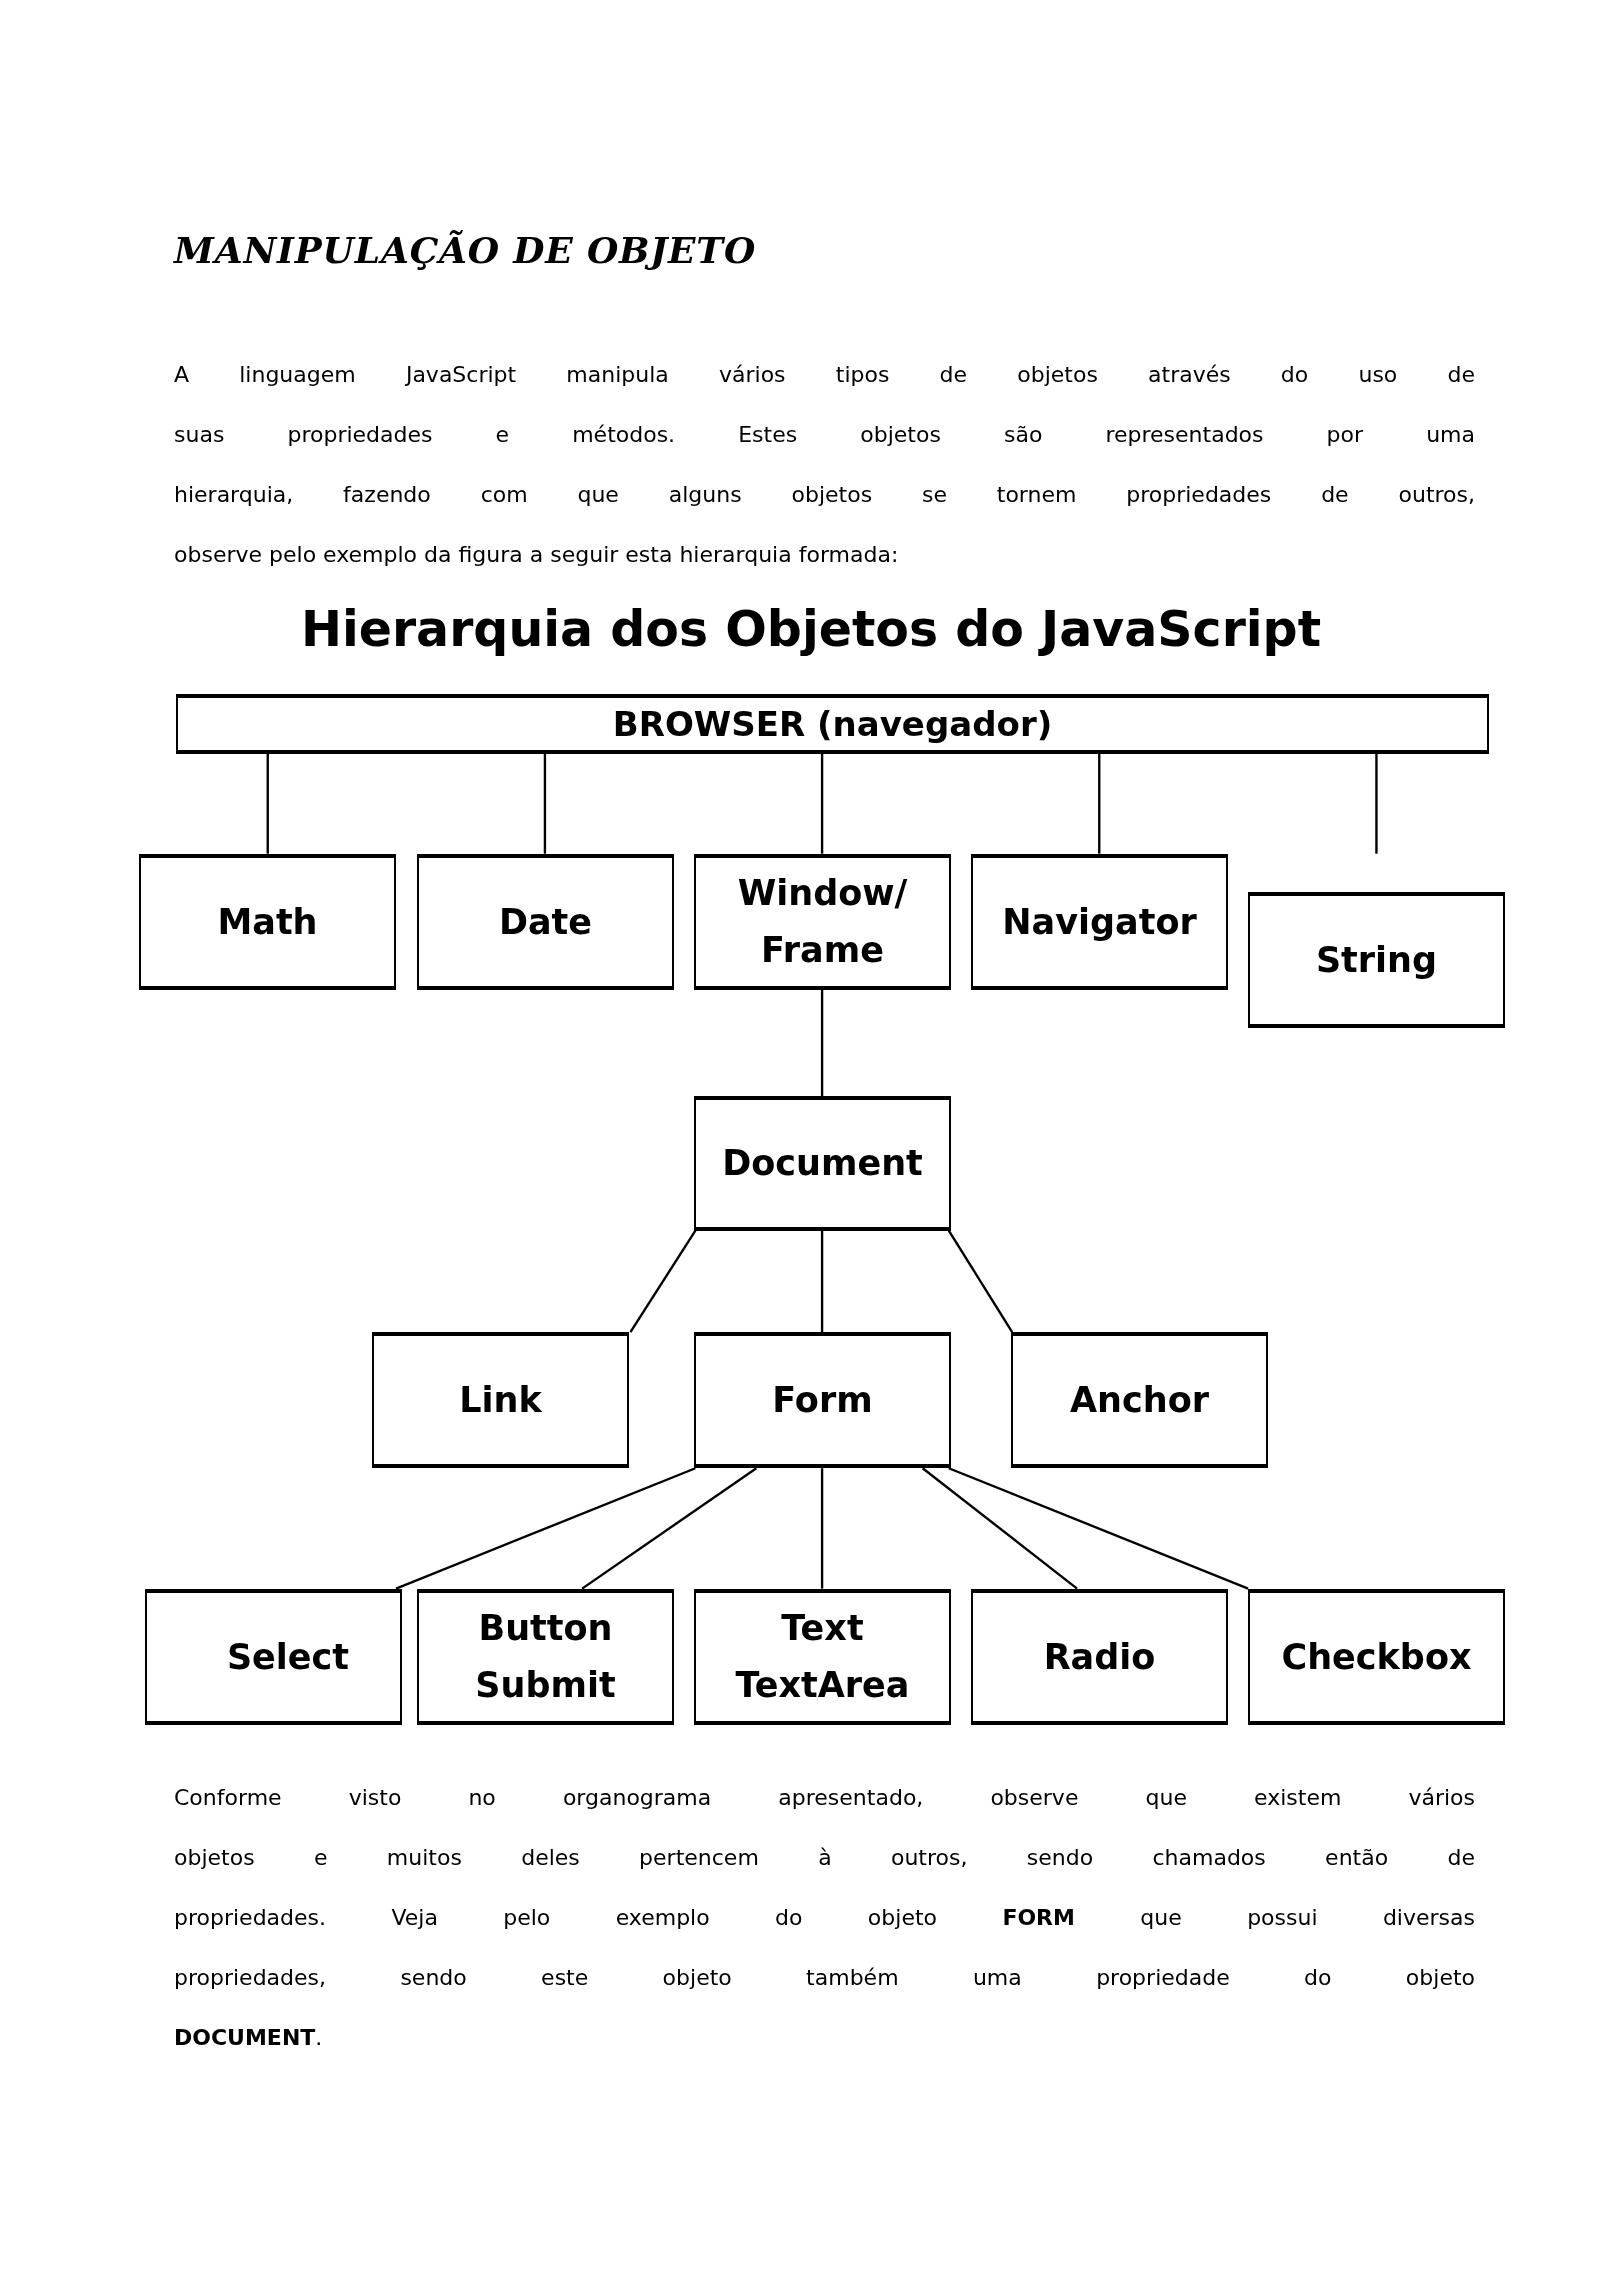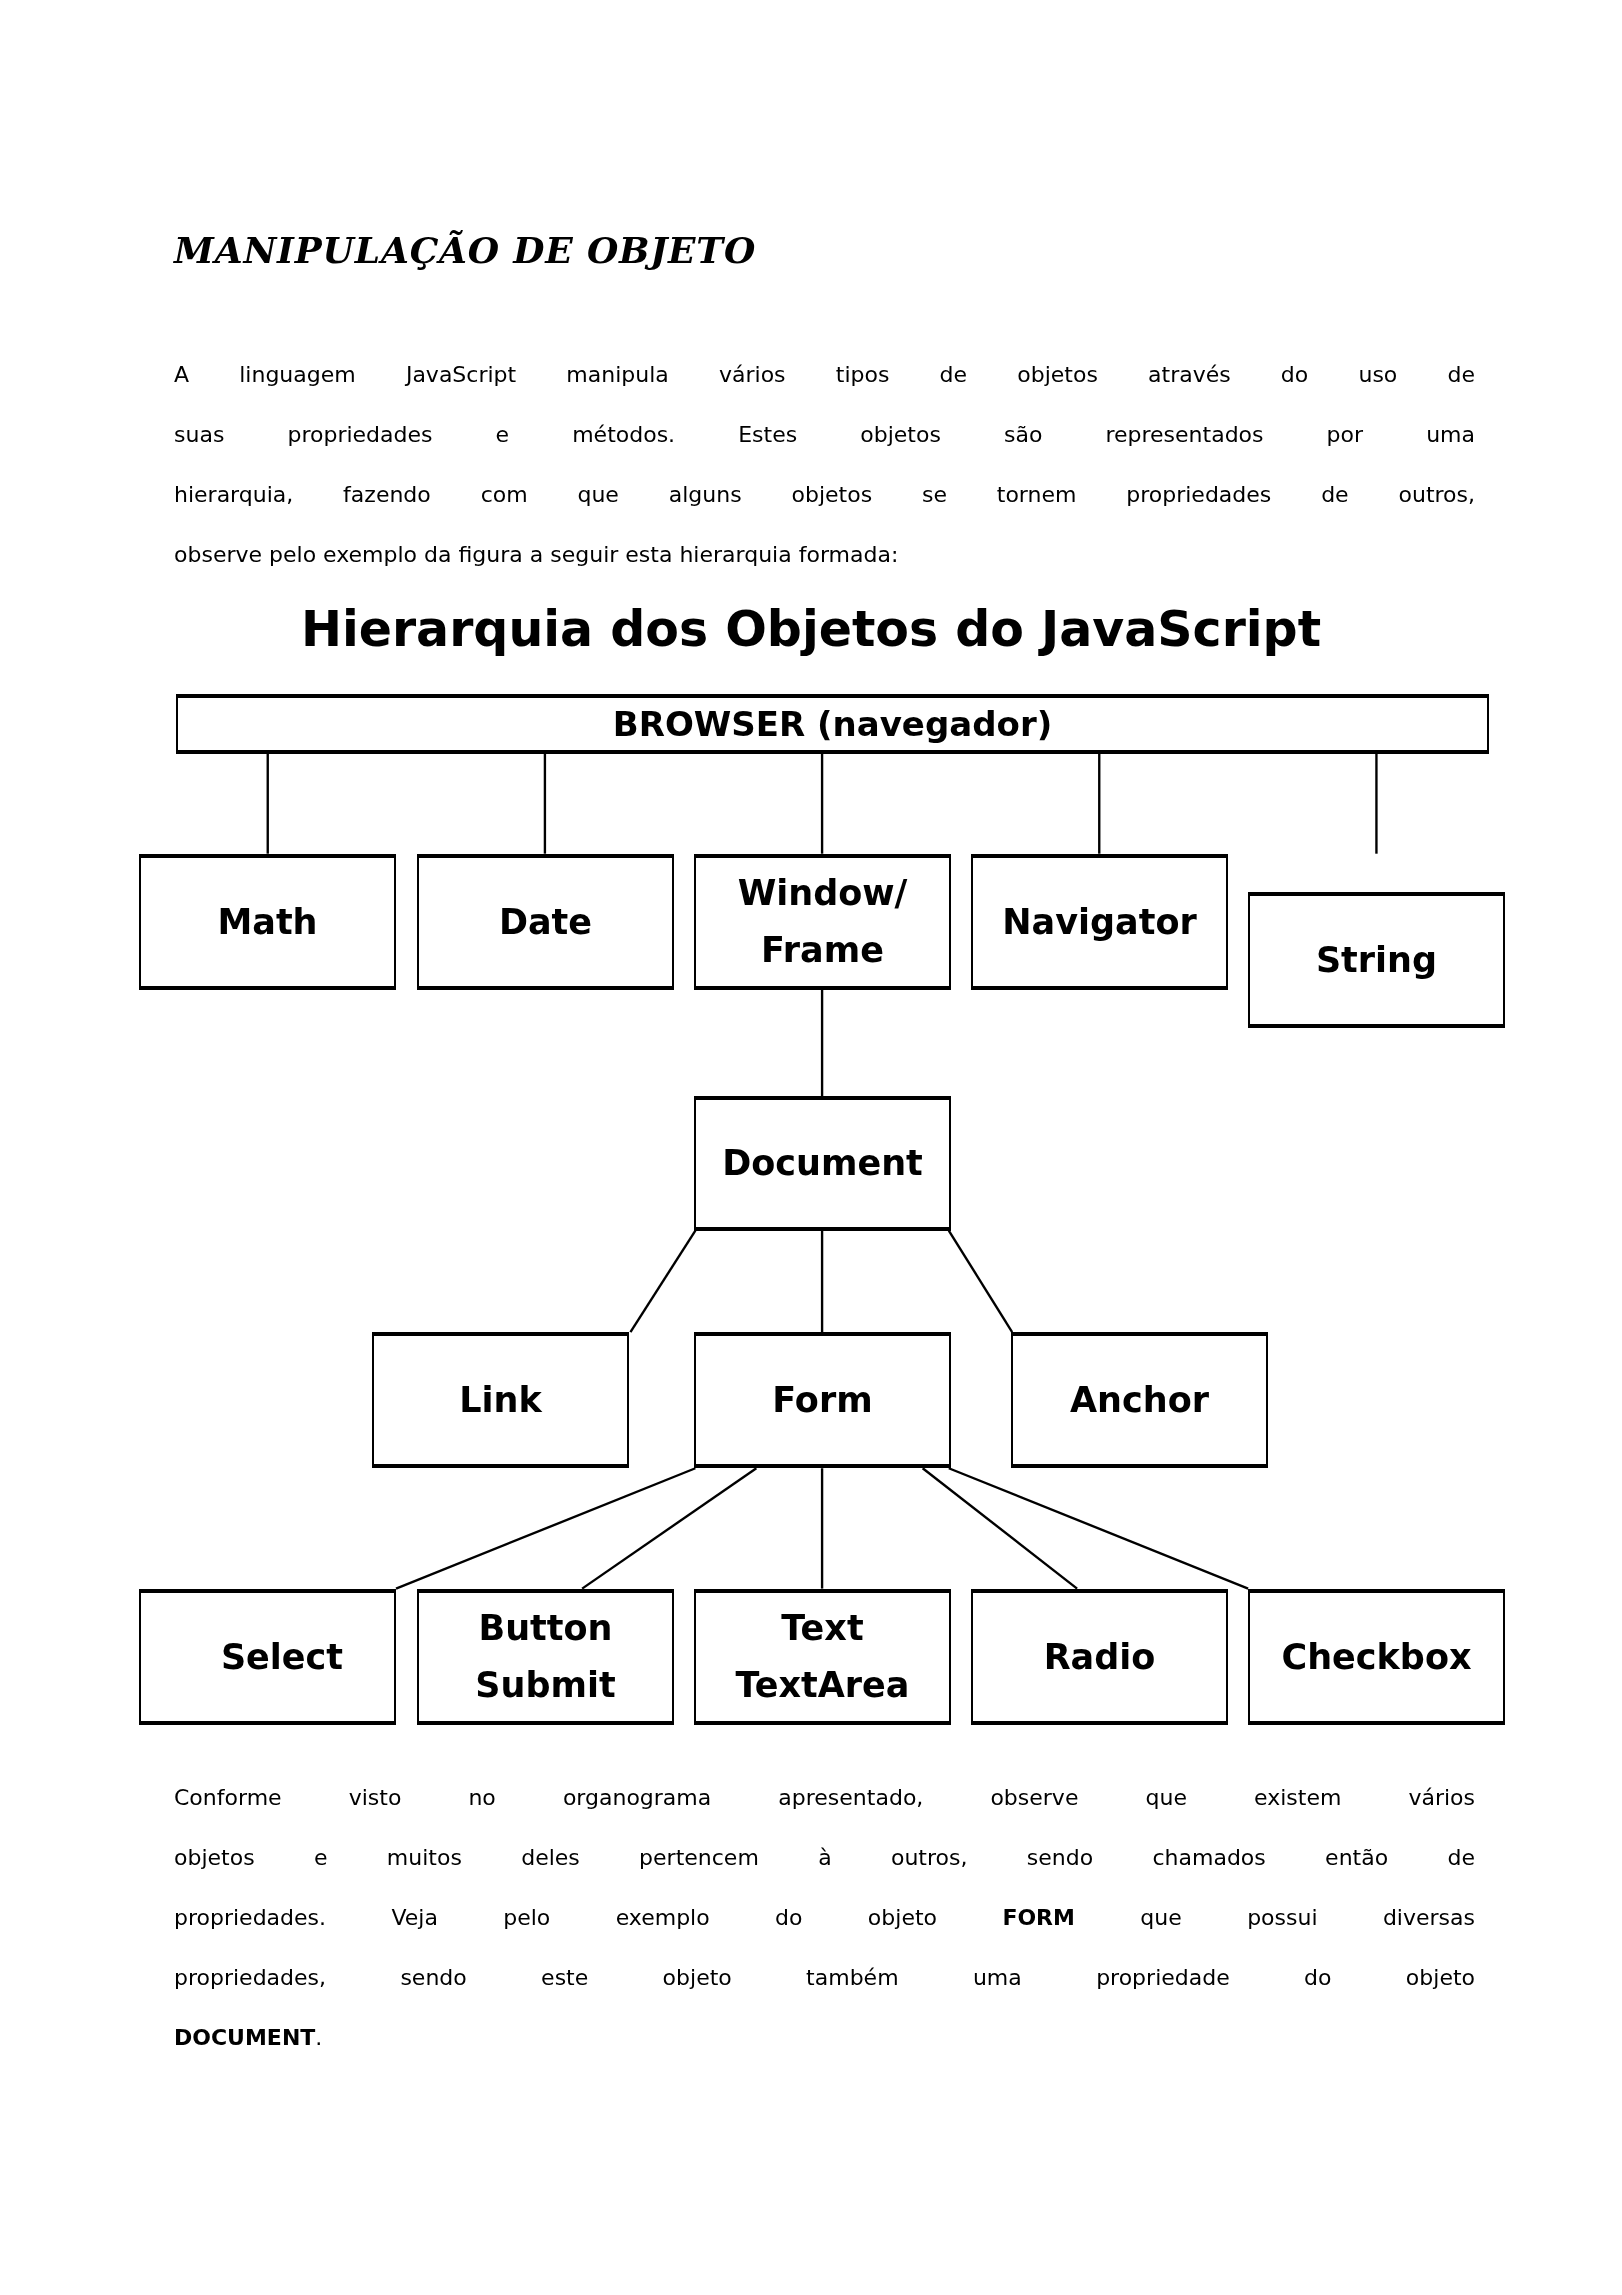--- a/index.html
+++ b/index.html
@@ -115,21 +115,21 @@
   <div class="node" style="left:372px; top:1332px;">
     <span class="node-line">Link</span>
   </div>
   <div class="node" style="left:694px; top:1332px;">
     <span class="node-line">Form</span>
   </div>
   <div class="node" style="left:1011px; top:1332px;">
     <span class="node-line">Anchor</span>
   </div>
 
-  <div class="node" style="left:139px; top:1589px;padding-left:29px;">
+  <div class="node" style="left:145px; top:1589px;padding-left:29px;">
     <span class="node-line">Select</span>
   </div>
   <div class="node" style="left:417px; top:1589px;">
     <span class="node-line">Button</span>
     <span class="node-line">Submit</span>
   </div>
   <div class="node" style="left:694px; top:1589px;">
     <span class="node-line">Text</span>
     <span class="node-line">TextArea</span>
   </div>

